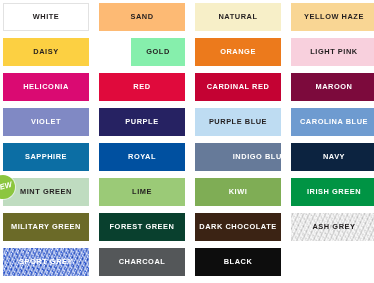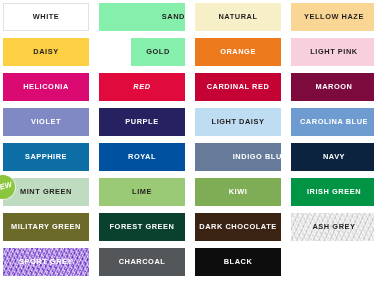--- a/index.html
+++ b/index.html
@@ -84,21 +84,21 @@
     line-height: 1;
   }
 </style>
 </head>
 <body>
 
 <div id="swatch-grid">
     <div class="swatch bordered" style="background: rgb(255, 255, 255);">
       <span class="swatch-label" style="color: rgb(35, 31, 32);">WHITE</span>
     </div>
-    <div class="swatch" style="background: #86efac; justify-content: flex-end;">
+    <div class="swatch" style="background: #fdba74;">
       <span class="swatch-label" style="color: rgb(35, 31, 32);">SAND</span>
     </div>
     <div class="swatch" style="background: rgb(247, 239, 200);">
       <span class="swatch-label" style="color: rgb(35, 31, 32);">NATURAL</span>
     </div>
     <div class="swatch" style="background: rgb(249, 214, 148);">
       <span class="swatch-label" style="color: rgb(35, 31, 32);">YELLOW HAZE</span>
     </div>
     <div class="swatch" style="background: rgb(252, 208, 66);">
       <span class="swatch-label" style="color: rgb(35, 31, 32);">DAISY</span>
@@ -108,37 +108,37 @@
     </div>
     <div class="swatch" style="background: rgb(236, 122, 28);">
       <span class="swatch-label" style="color: rgb(255, 255, 255);">ORANGE</span>
     </div>
     <div class="swatch" style="background: rgb(248, 208, 221);">
       <span class="swatch-label" style="color: rgb(35, 31, 32);">LIGHT PINK</span>
     </div>
     <div class="swatch" style="background: rgb(218, 10, 114);">
       <span class="swatch-label" style="color: rgb(255, 255, 255);">HELICONIA</span>
     </div>
-    <div class="swatch" style="background: rgb(224, 10, 60); font-style: italic;">
+    <div class="swatch" style="background: rgb(224, 10, 60);">
       <span class="swatch-label" style="color: rgb(255, 255, 255);">RED</span>
     </div>
     <div class="swatch" style="background: rgb(196, 2, 51);">
       <span class="swatch-label" style="color: rgb(255, 255, 255);">CARDINAL RED</span>
     </div>
     <div class="swatch" style="background: rgb(124, 10, 60);">
       <span class="swatch-label" style="color: rgb(255, 255, 255);">MAROON</span>
     </div>
     <div class="swatch" style="background: rgb(128, 137, 196);">
       <span class="swatch-label" style="color: rgb(255, 255, 255);">VIOLET</span>
     </div>
     <div class="swatch" style="background: rgb(38, 34, 98);">
       <span class="swatch-label" style="color: rgb(255, 255, 255);">PURPLE</span>
     </div>
     <div class="swatch" style="background: rgb(190, 220, 242);">
-      <span class="swatch-label" style="color: rgb(35, 31, 32);">LIGHT DAISY</span>
+      <span class="swatch-label" style="color: rgb(35, 31, 32);">PURPLE BLUE</span>
     </div>
     <div class="swatch" style="background: rgb(110, 155, 208);">
       <span class="swatch-label" style="color: rgb(255, 255, 255);">CAROLINA BLUE</span>
     </div>
     <div class="swatch" style="background: rgb(12, 110, 164);">
       <span class="swatch-label" style="color: rgb(255, 255, 255);">SAPPHIRE</span>
     </div>
     <div class="swatch" style="background: rgb(0, 80, 160);">
       <span class="swatch-label" style="color: rgb(255, 255, 255);">ROYAL</span>
     </div>
@@ -168,21 +168,21 @@
     </div>
     <div class="swatch" style="background: rgb(9, 64, 46);">
       <span class="swatch-label" style="color: rgb(255, 255, 255);">FOREST GREEN</span>
     </div>
     <div class="swatch" style="background: rgb(59, 35, 20);">
       <span class="swatch-label" style="color: rgb(255, 255, 255);">DARK CHOCOLATE</span>
     </div>
     <div class="swatch heather" style="background: rgb(227, 227, 227);">
       <span class="swatch-label" style="color: rgb(35, 31, 32);">ASH GREY</span>
     </div>
-    <div class="swatch heather" style="background: #6d28d9;">
+    <div class="swatch heather" style="background: #1d4ed8;">
       <span class="swatch-label" style="color: rgb(255, 255, 255);">SPORT GREY</span>
     </div>
     <div class="swatch" style="background: rgb(84, 87, 89); align-items: center;">
       <span class="swatch-label" style="color: rgb(255, 255, 255);">CHARCOAL</span>
     </div>
     <div class="swatch" style="background: rgb(13, 13, 13);">
       <span class="swatch-label" style="color: rgb(255, 255, 255);">BLACK</span>
     </div>
   </div>
 

